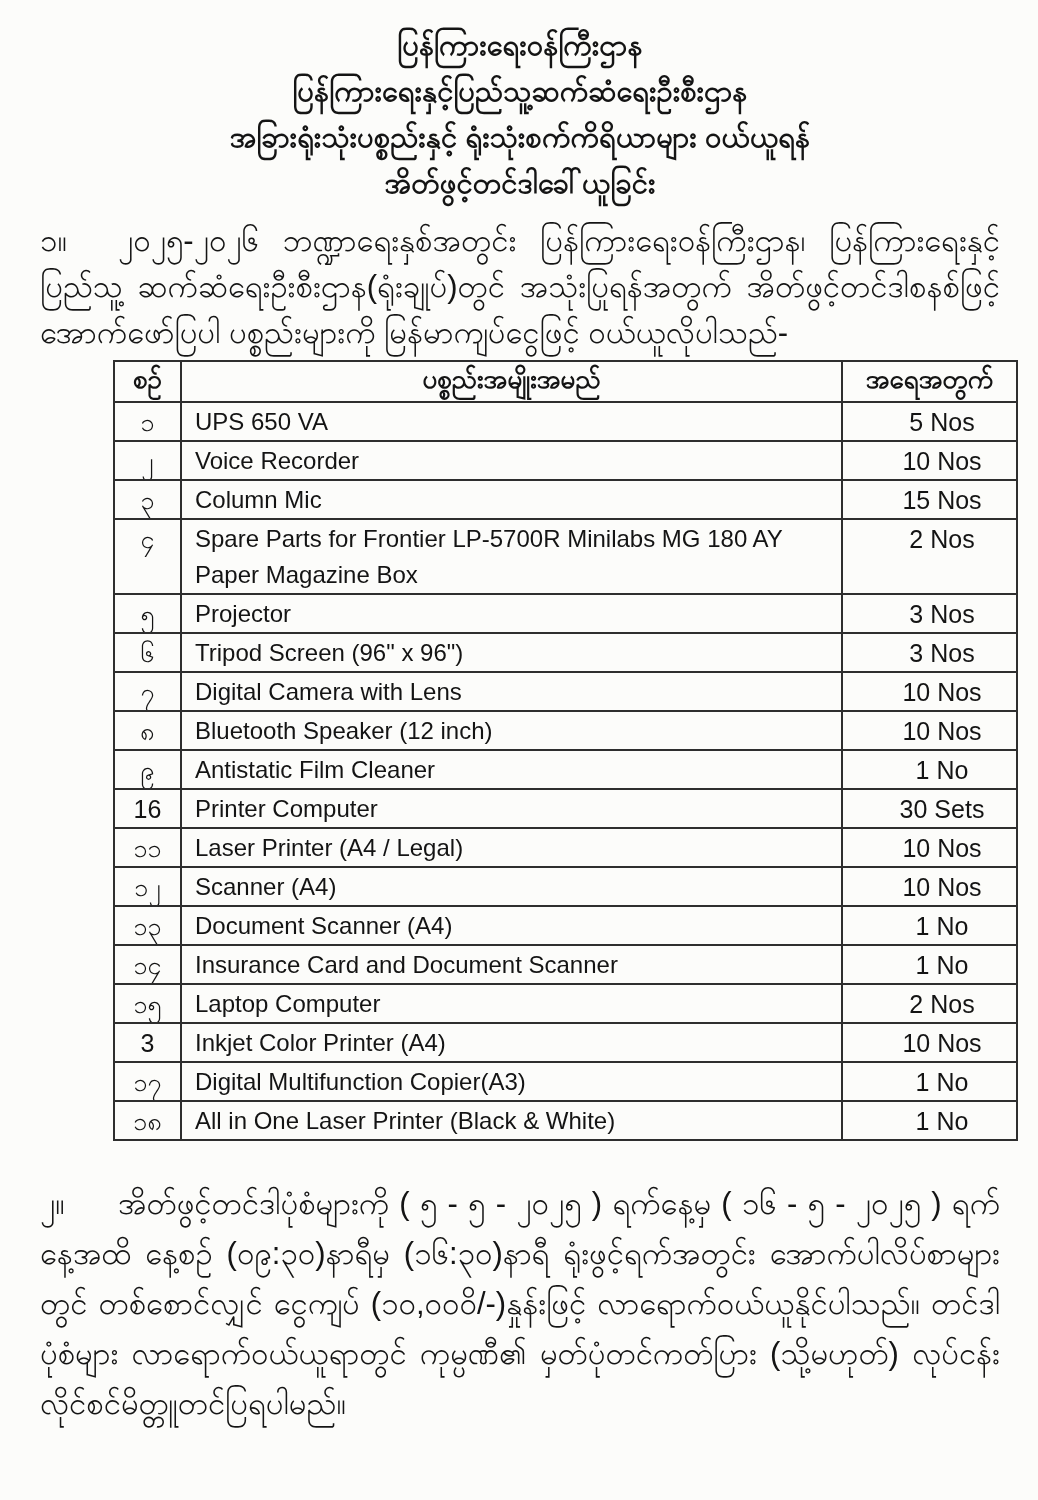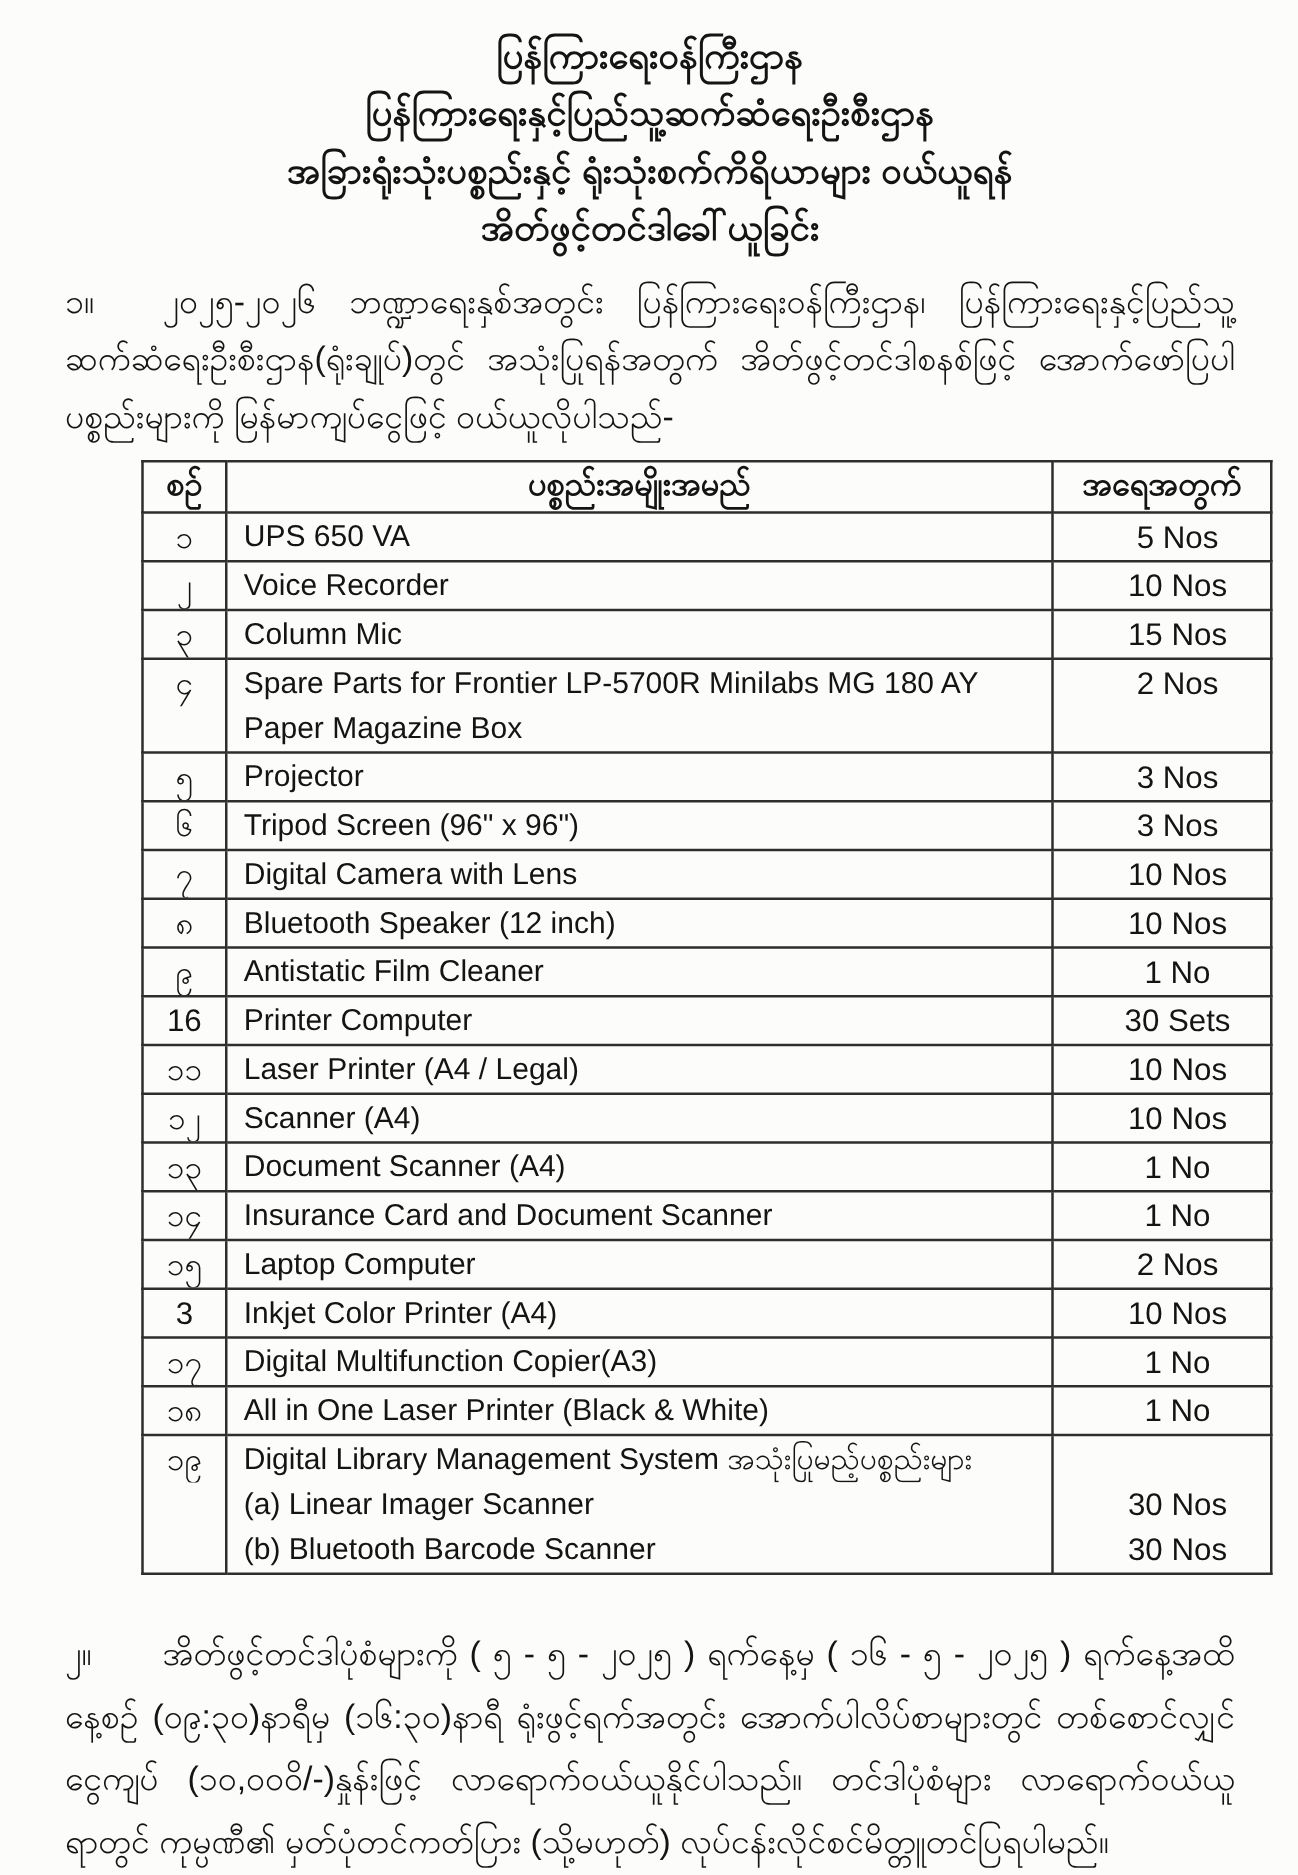--- a/index.html
+++ b/index.html
@@ -21,22 +21,22 @@
   
   .title-block { text-align: center; }
   .title-line {
     font-size: 29px;
     font-weight: 700;
     line-height: 46px;
     letter-spacing: 0.2px;
   }
   
   .para {
-    margin: 12px;
-    font-size: 27px;
+    margin: 0;
+    font-size: 31px;
     line-height: 46px;
     text-align: justify;
   }
   .para-1 { margin-top: 12px; }
   .para-2 { margin-top: 38px; line-height: 50px; }
   .para-num {
     display: inline-block;
     width: 78px;
   }
   
@@ -301,33 +301,18 @@
           <td class="col-no">
             <div class="line">၁၈</div>
           </td>
           <td class="col-item">
             <div class="line">All in One Laser Printer (Black &amp; White)</div>
           </td>
           <td class="col-qty">
             <div class="line">1 No</div>
           </td>
         </tr>
-        <tr>
-          <td class="col-no">
-            <div class="line">၁၉</div>
-          </td>
-          <td class="col-item">
-            <div class="line">Digital Library Management System အသုံးပြုမည့်ပစ္စည်းများ</div>
-            <div class="line">(a) Linear Imager Scanner</div>
-            <div class="line">(b) Bluetooth Barcode Scanner</div>
-          </td>
-          <td class="col-qty">
-            <div class="line"></div>
-            <div class="line">30 Nos</div>
-            <div class="line">30 Nos</div>
-          </td>
-        </tr>
       </tbody>
   </table>
 
   <p class="para para-2"><span class="para-num">၂။</span><span>အိတ်ဖွင့်တင်ဒါပုံစံများကို ( ၅ - ၅ - ၂၀၂၅ ) ရက်နေ့မှ ( ၁၆ - ၅ - ၂၀၂၅ ) ရက်နေ့အထိ နေ့စဉ် (၀၉:၃၀)နာရီမှ (၁၆:၃၀)နာရီ ရုံးဖွင့်ရက်အတွင်း အောက်ပါလိပ်စာများတွင် တစ်စောင်လျှင် ငွေကျပ် (၁၀,၀၀၀ိ/-)နှုန်းဖြင့် လာရောက်ဝယ်ယူနိုင်ပါသည်။ တင်ဒါပုံစံများ လာရောက်ဝယ်ယူရာတွင် ကုမ္ပဏီ၏ မှတ်ပုံတင်ကတ်ပြား (သို့မဟုတ်) လုပ်ငန်းလိုင်စင်မိတ္တူတင်ပြရပါမည်။</span></p>
 
 </div>
 
 </body></html>

